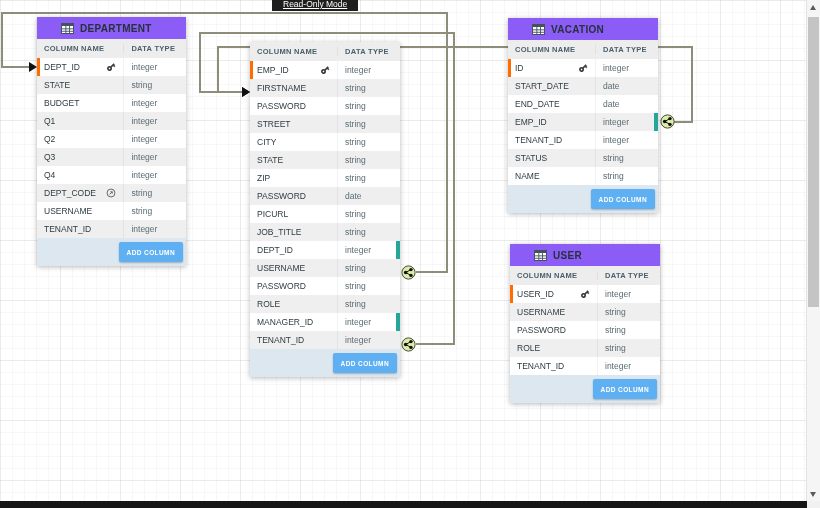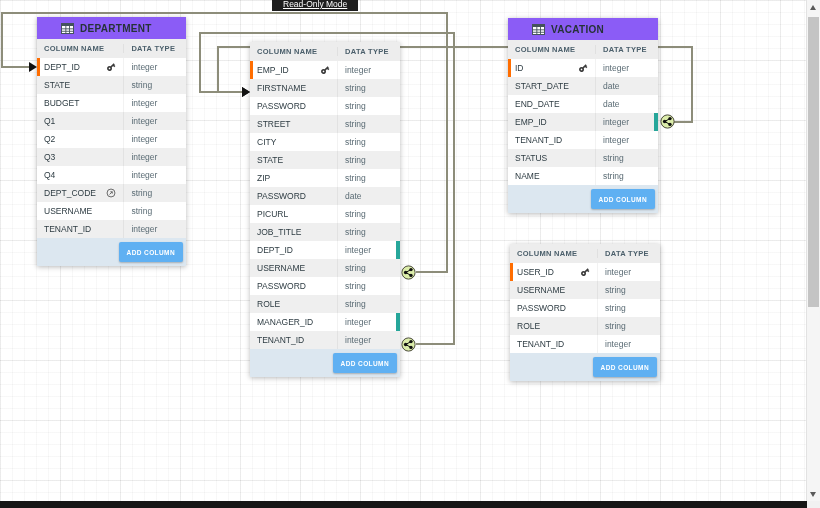--- a/index.html
+++ b/index.html
@@ -283,20 +283,33 @@
           <div class="row">
             <span class="cell-name">NAME</span>
             <span class="cell-type">string</span>
           </div>
         </div>
         <div class="tbl-footer">
           <button class="add-btn">ADD COLUMN</button>
         </div>
       </div>
       <div class="dbtable" style="left:510px;top:244px;width:150px;">
+        <div class="tbl-header">
+          <span style="display:flex;">
+            <svg width="13" height="11" viewBox="0 0 13 11">
+              <rect width="13" height="11" fill="#44525c"></rect>
+              <rect x="1" y="3" width="11" height="7" fill="#fff"></rect>
+              <rect x="1" y="5.4" width="11" height="0.9" fill="#44525c"></rect>
+              <rect x="1" y="7.8" width="11" height="0.9" fill="#44525c"></rect>
+              <rect x="4.4" y="3" width="0.9" height="7" fill="#44525c"></rect>
+              <rect x="8" y="3" width="0.9" height="7" fill="#44525c"></rect>
+            </svg>
+          </span>
+          <span class="tbl-title">USER</span>
+        </div>
         <div class="tbl-colhead">
           <span class="cell-name">COLUMN NAME</span>
           <span class="cell-type">DATA TYPE</span>
         </div>
         <div class="rows">
           <div class="row">
             <div class="pk-bar"></div>
             <span class="cell-name">USER_ID</span>
             <span class="row-icon"><svg width="10" height="10" viewBox="0 0 24 24" style="transform:rotate(-45deg)">
                 <path fill="#3c3c3c" d="M12.65 10a6 6 0 1 0 0 4H17v4h4v-4h2v-4H12.65zM7 14a2 2 0 1 1 .001-4.001A2 2 0 0 1 7 14z"></path>

